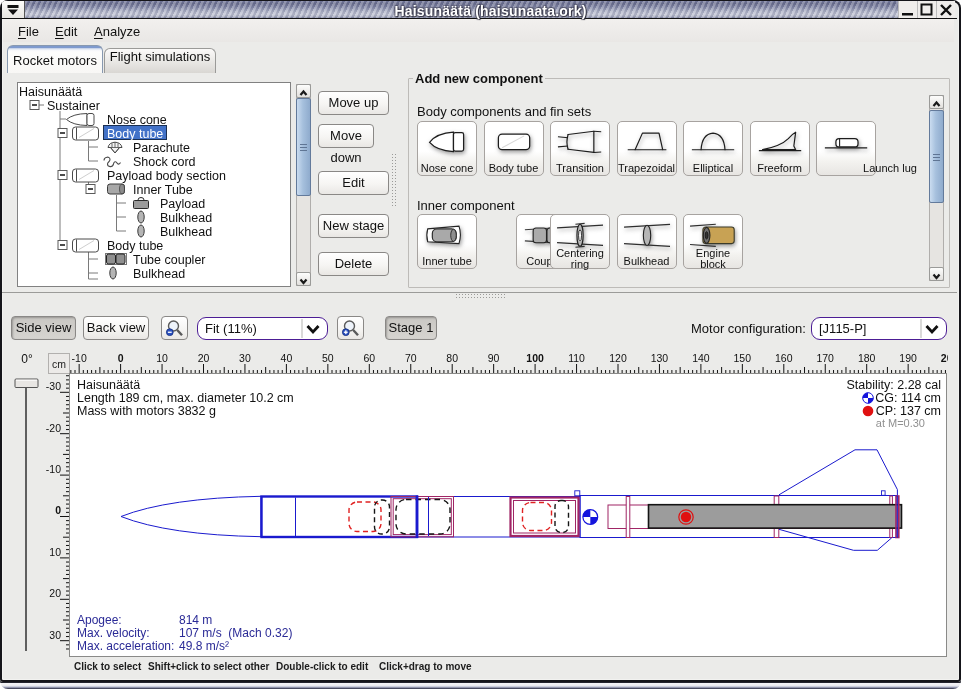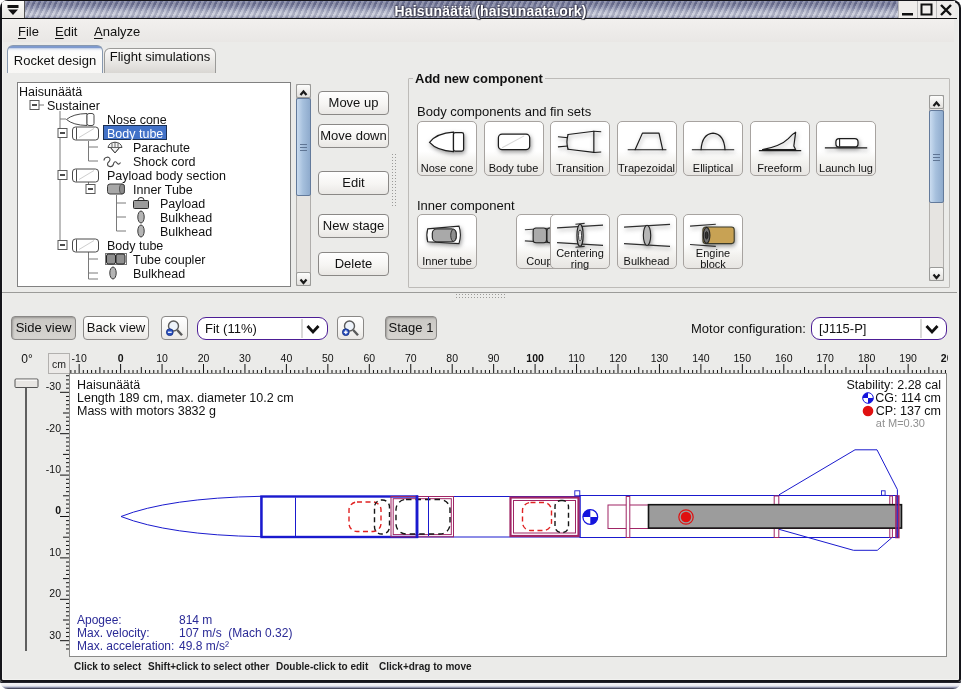--- a/index.html
+++ b/index.html
@@ -60,21 +60,21 @@
           </svg></div>
  </div>
 </div>
 <div id="blackline"></div>
 <div id="menubar">
  <span class="mitem" style="left:15px;"><u>F</u>ile</span>
  <span class="mitem" style="left:52px;"><u>E</u>dit</span>
  <span class="mitem" style="left:91px;"><u>A</u>nalyze</span>
 </div>
 <div class="tab" id="tab1">
-      <div style="margin-top:7px;">Rocket design</div>
+      <div style="margin-top:7px;">Rocket motors</div>
     </div>
 <div class="tab" id="tab2">
       <div style="margin-top:0;">Flight simulations</div>
     </div>
 <div id="treepanel"></div>
     <svg class="abs" style="left:18px;top:83px;" width="272px" height="203px" viewBox="0 0 272 203">
       <line x1="42" y1="28" x2="42" y2="162" stroke="#7a7a7a" stroke-width="1"></line>
       <line x1="21" y1="22" x2="26" y2="22" stroke="#7a7a7a" stroke-width="1"></line>
       <line x1="42" y1="36" x2="48" y2="36" stroke="#7a7a7a" stroke-width="1"></line>
       <line x1="70.5" y1="58" x2="70.5" y2="78" stroke="#7a7a7a" stroke-width="1"></line>
@@ -168,21 +168,21 @@
         <path d="M3.5 8 L6.5 4.5 L9.5 8" fill="none" stroke="#1a1a1a" stroke-width="2.2"></path>
       </svg></div>
     <div class="sbbtn" style="left:296px;top:272px;width:15px;height:14px;"><svg width="13" height="12">
         <path d="M3.5 4.5 L6.5 8 L9.5 4.5" fill="none" stroke="#1a1a1a" stroke-width="2.2"></path>
       </svg></div>
     <div class="thumb" style="left:296px;top:98px;width:15px;height:98px;"></div>
     <div class="grip" style="left:300px;top:144.0px;width:7px;"></div>
     <div class="grip" style="left:300px;top:147.0px;width:7px;"></div>
     <div class="grip" style="left:300px;top:150.0px;width:7px;"></div>
     <div class="btn" style="left:318px;top:91px;width:71px;height:24px;line-height:22px;">Move up</div>
-    <div class="btn" style="left:318px;top:124px;width:71px;height:24px;line-height:22px;">Move down</div>
+    <div class="btn" style="left:318px;top:124px;width:56px;height:24px;line-height:22px;">Move down</div>
     <div class="btn" style="left:318px;top:171px;width:71px;height:24px;line-height:22px;">Edit</div>
     <div class="btn" style="left:318px;top:214px;width:71px;height:24px;line-height:22px;">New stage</div>
     <div class="btn" style="left:318px;top:252px;width:71px;height:24px;line-height:22px;">Delete</div>
     <div class="vdots" style="left:391px;top:153px;height:55px;"></div>
     <div class="hdots" style="left:455px;top:293px;width:51px;"></div>
     <fieldset>
       <legend>Add new component</legend>
     </fieldset>
     <div class="seclabel" style="left:417px;top:104px;">Body components and fin sets</div>
     <div class="seclabel" style="left:417px;top:198px;">Inner component</div>
@@ -244,21 +244,21 @@
       <div class="lbl" style="top:41px;">Freeform</div>
     </div>
     <div class="cbtn" style="left:816.0px;top:121px;">
       <svg style="left:2px;top:4px;filter:drop-shadow(1.5px 2.5px 2px rgba(50,50,50,0.5));" width="54" height="32" viewBox="0 0 54 32">
         <g transform="translate(2.2,1.6) scale(0.92)">
           <path d="M4 22 L50 22" fill="none" stroke="#1d1d1d" stroke-width="1.2"></path>
           <rect x="16" y="12" width="24" height="9" rx="3.5" fill="#fff" stroke="#1d1d1d" stroke-width="1.35"></rect>
           <line x1="20" y1="12.5" x2="20" y2="20.5" stroke="#1d1d1d" stroke-width="1.2"></line>
         </g>
       </svg>
-      <div class="lbl" style="top:41px;">Launch lug</div>
+      <div class="lbl" style="top:41px;margin-left:44px;">Launch lug</div>
     </div>
     <div class="cbtn" style="left:417.0px;top:214px;">
       <svg style="left:2px;top:4px;filter:drop-shadow(1.5px 2.5px 2px rgba(50,50,50,0.5));" width="54" height="32" viewBox="0 0 54 32">
         <g transform="translate(2.2,1.6) scale(0.92)">
           <path d="M6 23 Q4 16 6 9 L40 6 Q43 15 40 25 Z" fill="#fff" stroke="#242424" stroke-width="1.2"></path>
           <rect x="11" y="9" width="26" height="14" rx="5" fill="#a9a9a9" stroke="#2c2c2c" stroke-width="1.3"></rect>
           <ellipse cx="34" cy="16" rx="3" ry="6.6" fill="#8e8e8e" stroke="#2c2c2c" stroke-width="1"></ellipse>
         </g>
       </svg>
       <div class="lbl" style="top:41px;">Inner tube</div>

